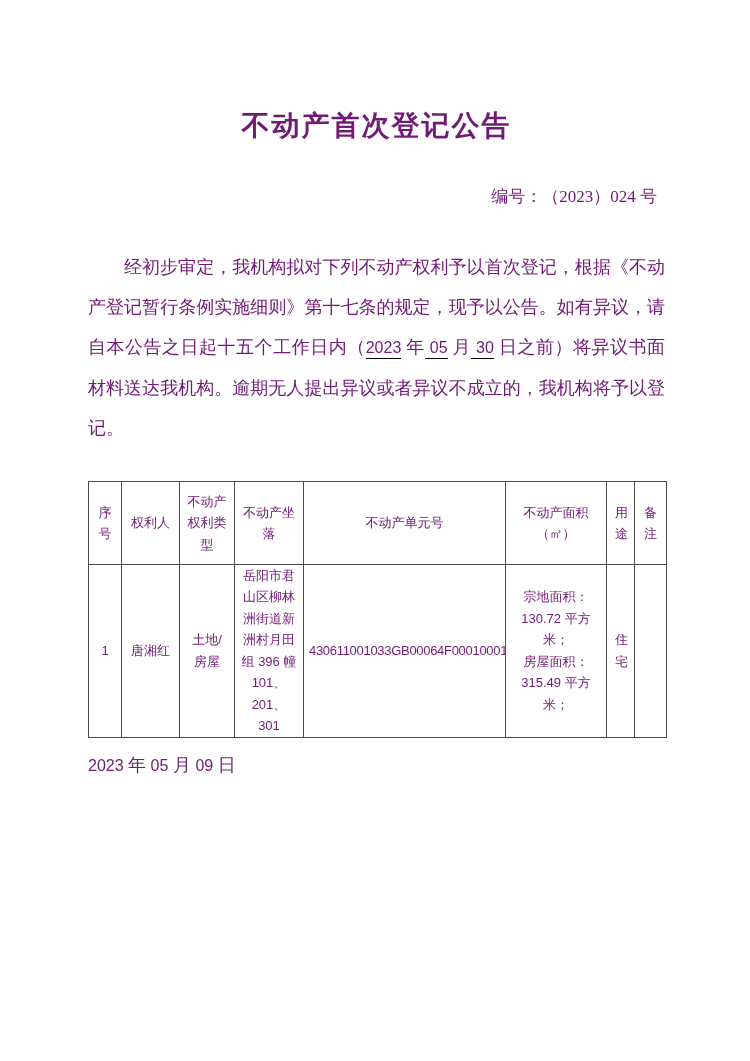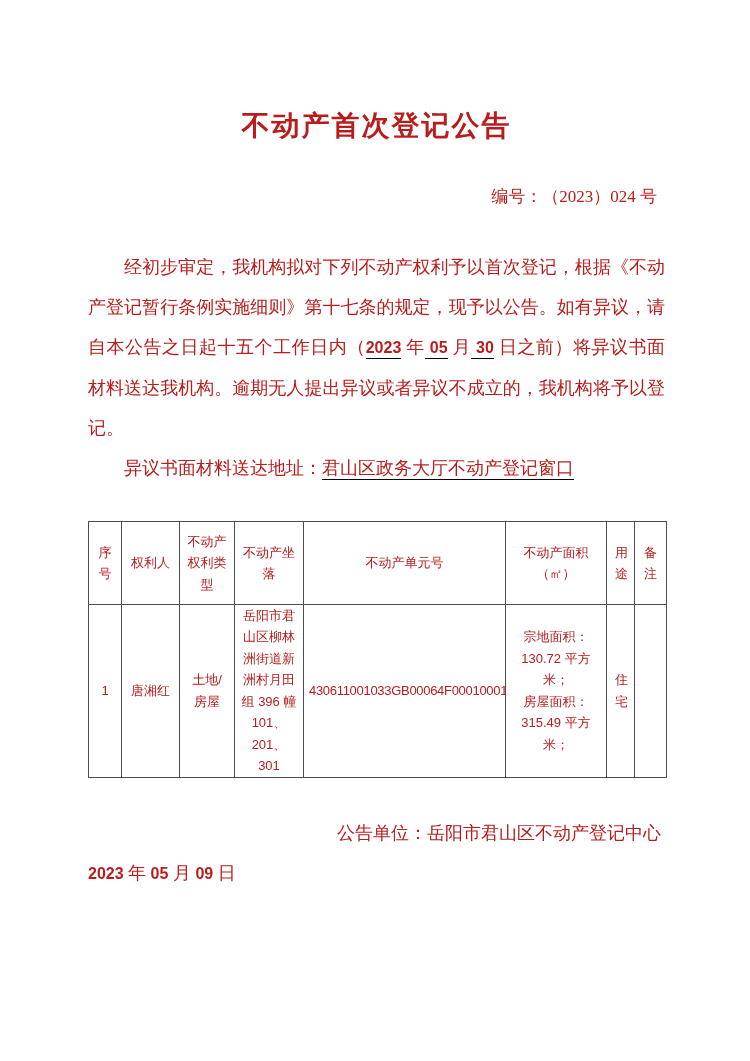--- a/index.html
+++ b/index.html
@@ -5,21 +5,21 @@
   html, body {
     margin: 0;
     padding: 0;
     background: #ffffff;
   }
   .page {
     position: relative;
     width: 750px;
     height: 1061px;
     background: #ffffff;
-    color: #b91c1c;
+    color: #701a75;
     font-family: "Liberation Serif", "DejaVu Serif", serif;
     overflow: hidden;
     box-sizing: border-box;
   }
   .content {
     padding: 0 85px 0 88px;
   }
   .title {
     margin: 0;
     padding-top: 112px;
@@ -48,21 +48,21 @@
   }
   .line.indent {
     padding-left: 36px;
   }
   .u {
     border-bottom: 1px solid #000000;
     padding-bottom: 1px;
   }
   .num {
     font-family: "Liberation Sans", "DejaVu Sans", sans-serif;
-    font-weight: 700;
+    font-weight: 400;
     font-size: 16px;
   }
   .bold-cjk {
     font-weight: 700;
     font-family: "Liberation Serif", sans-serif;
   }
   
   table.reg {
     border-collapse: collapse;
     table-layout: fixed;
@@ -119,21 +119,20 @@
   <div class="content">
 
     <h1 class="title">不动产首次登记公告</h1>
 
     <div class="doc-no"><span>编号：</span><span>（2023）024 号</span></div>
 
     <div class="body-block">
 
       <p class="para"><span>经初步审定，我机构拟对下列不动产权利予以首次登记，根据《不动产登记暂行条例实施细则》第十七条的规定，现予以公告。如有异议，请自本公告之日起十五个工作日内（</span><span class="u"><span class="num">2023</span></span><span> 年</span><span class="u"><span class="num"> 05</span></span><span> 月</span><span class="u"><span class="num"> 30</span></span><span> 日之前）</span><span>将异议书面材料送达我机构。逾期无人提出异议或者异议不成立的，我机构将予以登记。</span></p>
 
-      <div class="line indent"><span>异议书面材料送达地址：</span><span class="u">君山区政务大厅不动产登记窗口</span></div>
 
 
 
     </div>
 
     <table class="reg">
       <colgroup>
         <col style="width:33px">
         <col style="width:58px">
         <col style="width:55px">
@@ -165,18 +164,17 @@
           <td class="cell-area">
             <div>宗地面积： 130.72 平方米；</div>
             <div>房屋面积：315.49 平方米；</div>
           </td>
           <td class="v">住宅</td>
           <td class="v"></td>
         </tr>
       </tbody>
     </table>
 
-    <div class="footer-unit"><span>公告单位：</span><span>岳阳市君山区不动产登记中心</span></div>
 
     <div class="footer-date"><span class="num">2023</span><span> 年 </span><span class="num">05</span><span> 月 </span><span class="num">09</span><span> 日</span></div>
 
   </div>
 </div>
 
 </body></html>

